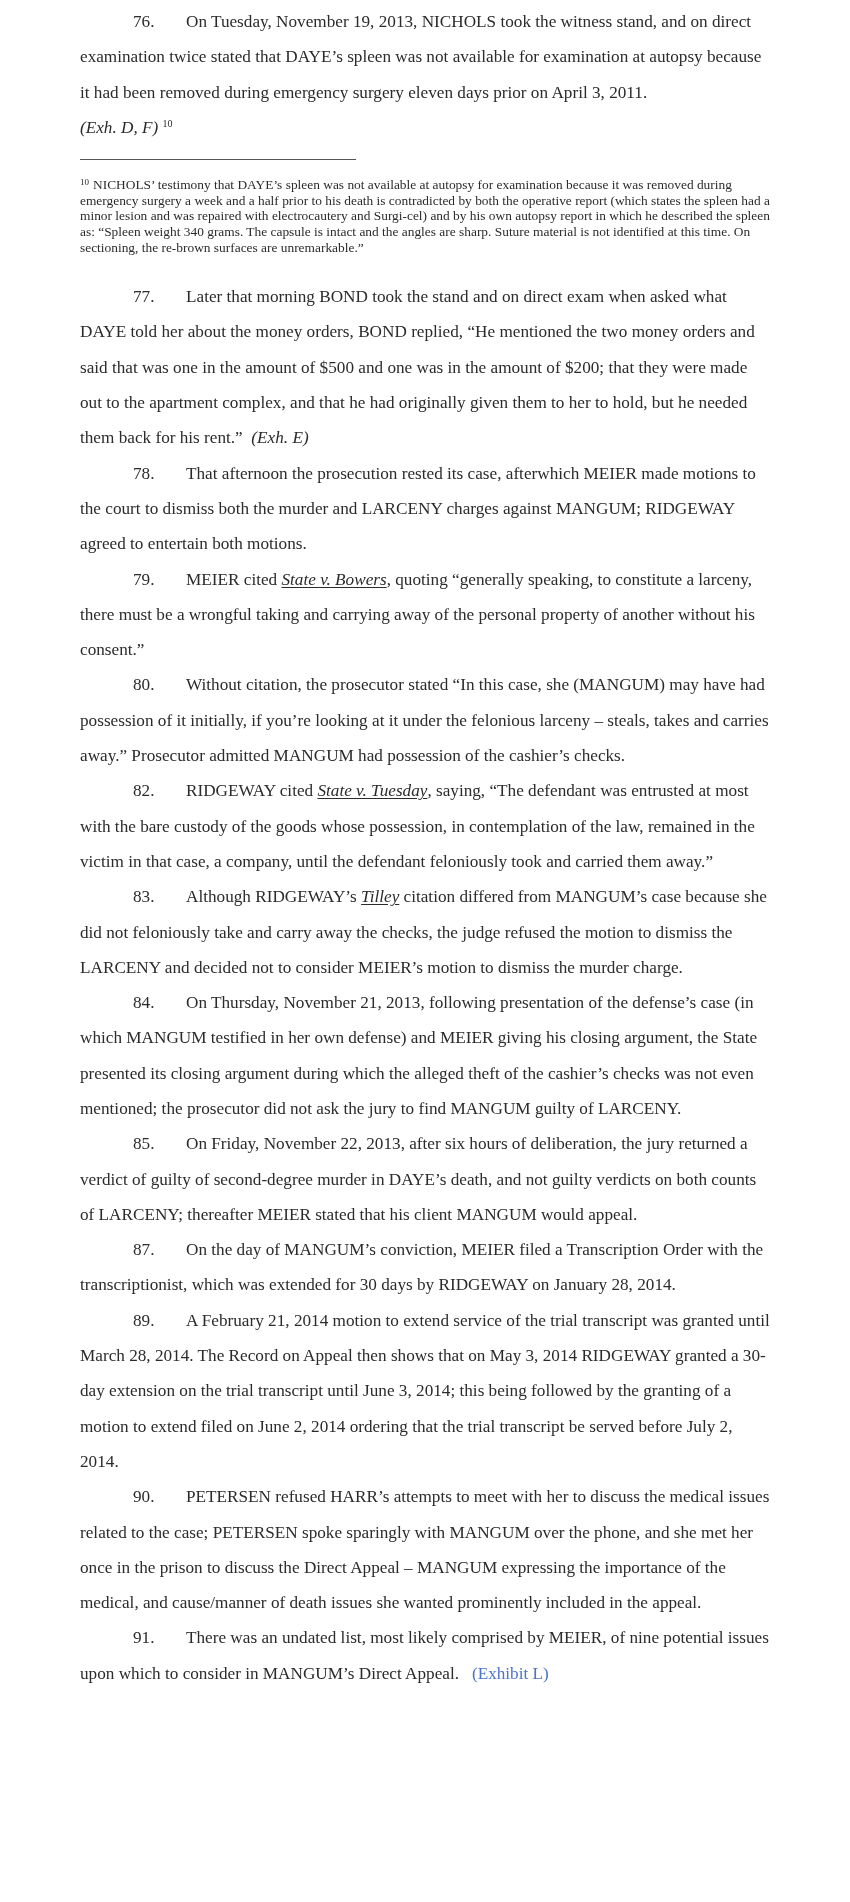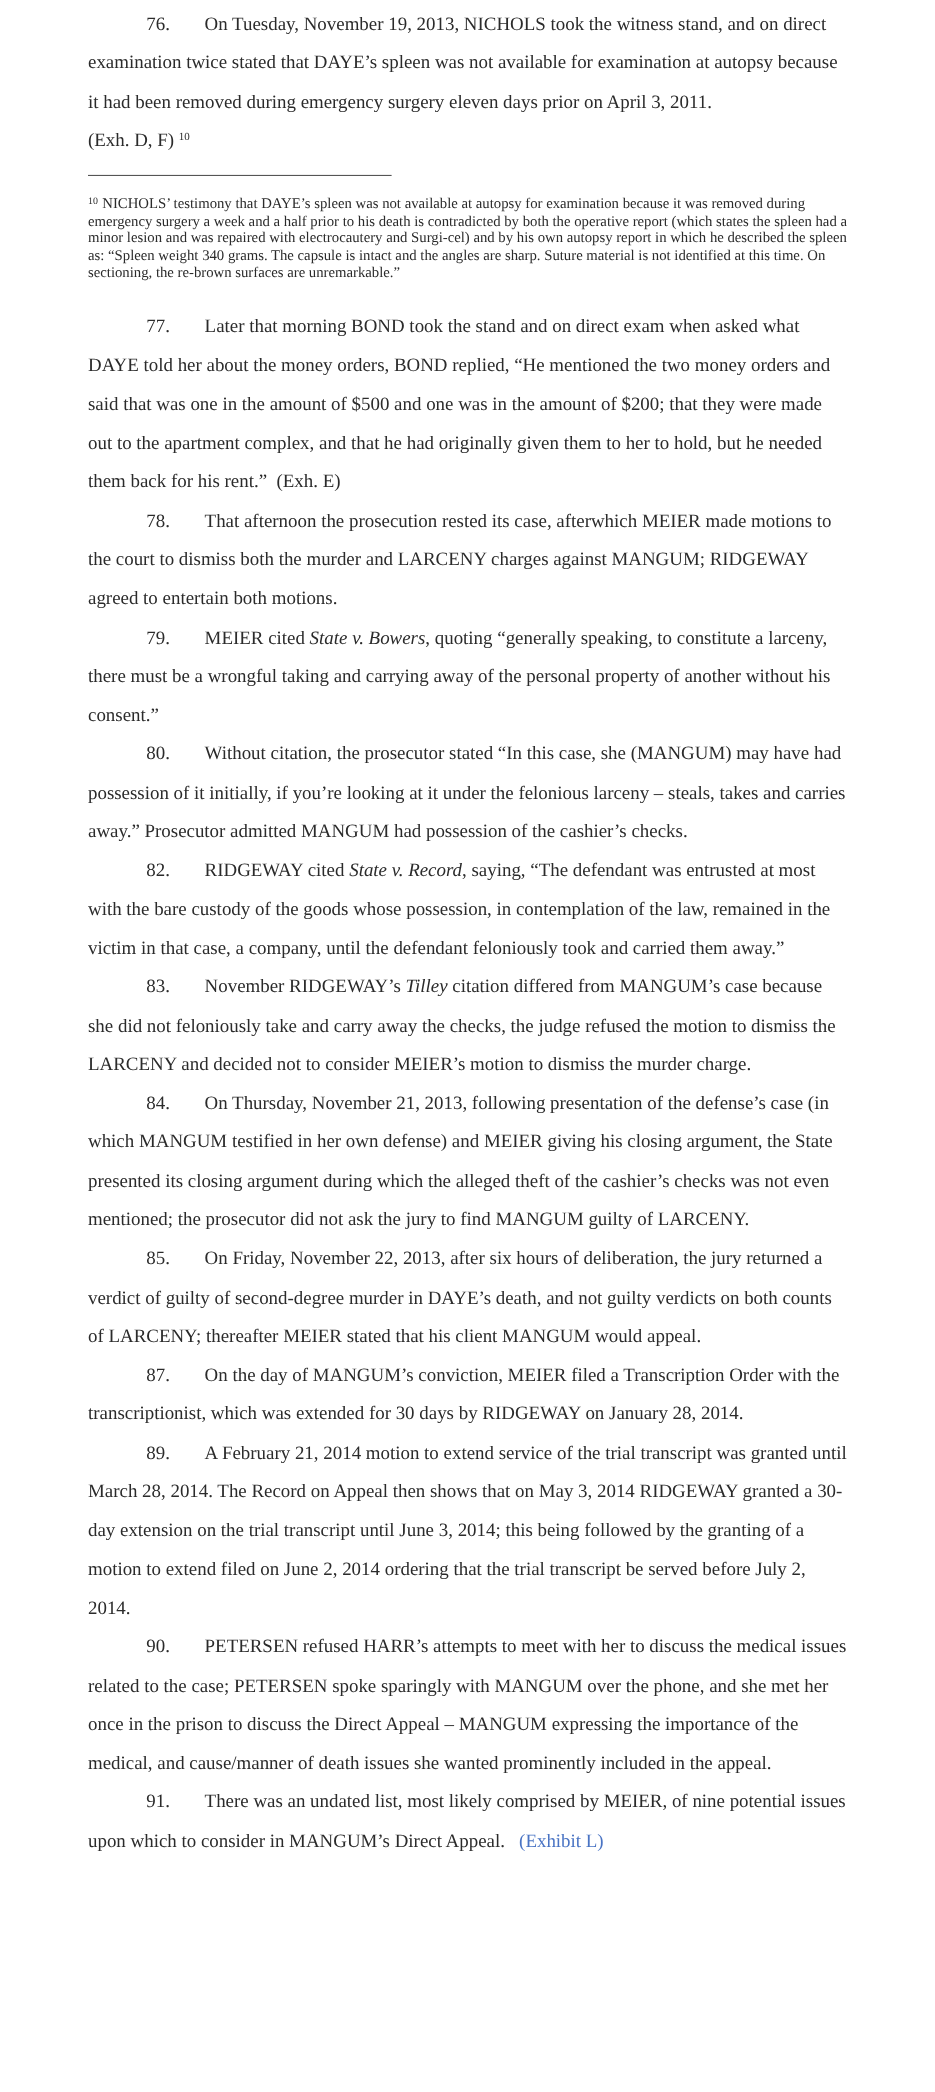--- a/index.html
+++ b/index.html
@@ -31,23 +31,25 @@
       margin: 0;
       text-align: left;
       word-spacing: 0px;
     }
     .para .num {
       display: inline-block;
       margin-left: 53px;
       width: 53px;
     }
     .cite {
+      font-style: italic;
     }
     .case {
       font-style: italic;
+      text-decoration: underline;
       text-underline-offset: 2px;
     }
     .exhibit-link {
       color: #4a74c4;
     }
     sup.fnref {
       font-size: 10px;
       vertical-align: 6px;
       line-height: 0;
     }
@@ -99,25 +101,25 @@
     <p class="para">
       <span class="num">79.</span><span>MEIER cited </span><span class="case">State v. Bowers</span><span>, quoting “generally speaking, to constitute a larceny, there must be a wrongful taking and carrying away of the personal property of another without his consent.”</span>
     </p>
 
     <p class="para">
       <span class="num">80.</span><span>Without citation, the prosecutor stated “In this case, she (MANGUM) may have had possession of it initially, if you’re looking at it under the felonious larceny – steals, takes and carries away.”  Prosecutor admitted MANGUM had possession of the cashier’s checks.</span>
     </p>
 
 
     <p class="para">
-      <span class="num">82.</span><span>RIDGEWAY cited </span><span class="case">State v. Record</span><span>, saying, “The defendant was entrusted at most with the bare custody of the goods whose possession, in contemplation of the law, remained in the victim in that case, a company, until the defendant feloniously took and carried them away.”</span>
+      <span class="num">82.</span><span>RIDGEWAY cited </span><span class="case">State v. Tuesday</span><span>, saying, “The defendant was entrusted at most with the bare custody of the goods whose possession, in contemplation of the law, remained in the victim in that case, a company, until the defendant feloniously took and carried them away.”</span>
     </p>
 
     <p class="para">
-      <span class="num">83.</span><span>November RIDGEWAY’s </span><span class="case">Tilley</span><span> citation differed from MANGUM’s case because she did not feloniously take and carry away the checks, the judge refused the motion to dismiss the LARCENY and decided not to consider MEIER’s motion to dismiss the murder charge.</span>
+      <span class="num">83.</span><span>Although RIDGEWAY’s </span><span class="case">Tilley</span><span> citation differed from MANGUM’s case because she did not feloniously take and carry away the checks, the judge refused the motion to dismiss the LARCENY and decided not to consider MEIER’s motion to dismiss the murder charge.</span>
     </p>
 
     <p class="para">
       <span class="num">84.</span><span>On Thursday, November 21, 2013, following presentation of the defense’s case (in which MANGUM testified in her own defense) and MEIER giving his closing argument, the State presented its closing argument during which the alleged theft of the cashier’s checks was not even mentioned; the prosecutor did not ask the jury to find MANGUM guilty of LARCENY.</span>
     </p>
 
     <p class="para">
       <span class="num">85.</span><span>On Friday, November 22, 2013, after six hours of deliberation, the jury returned a verdict of guilty of second-degree murder in DAYE’s death, and not guilty verdicts on both counts of LARCENY; thereafter MEIER stated that his client MANGUM would appeal.</span>
     </p>
 

